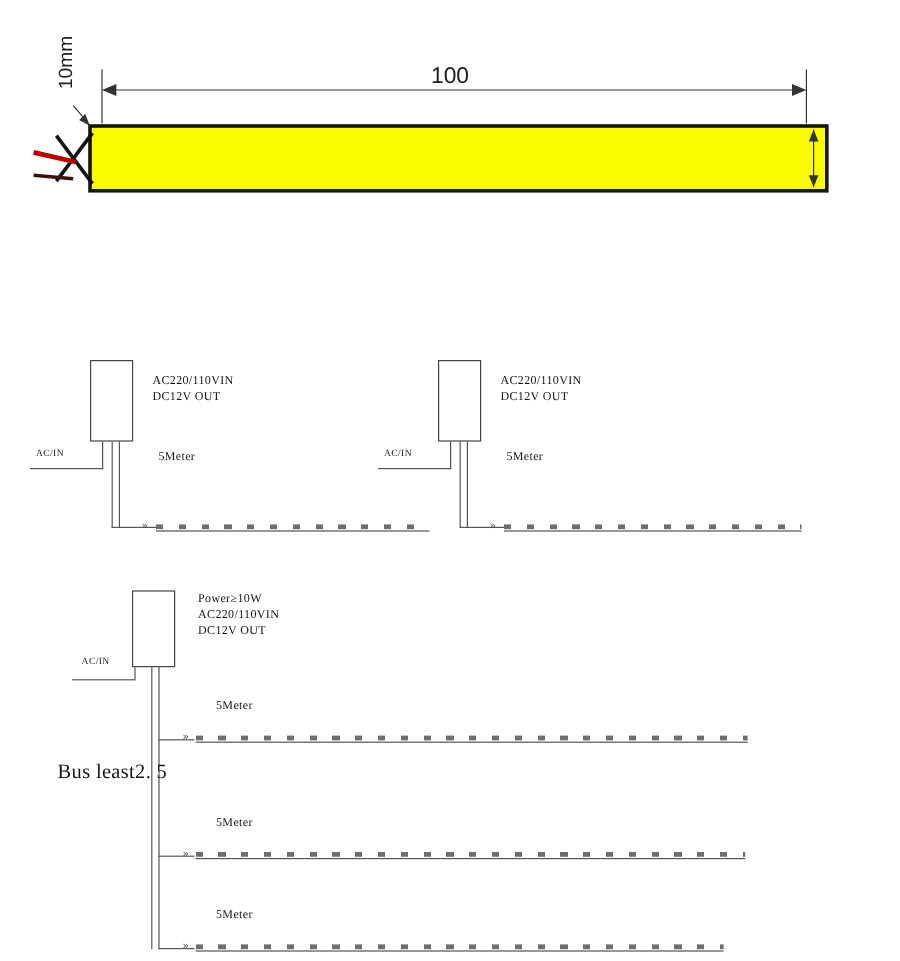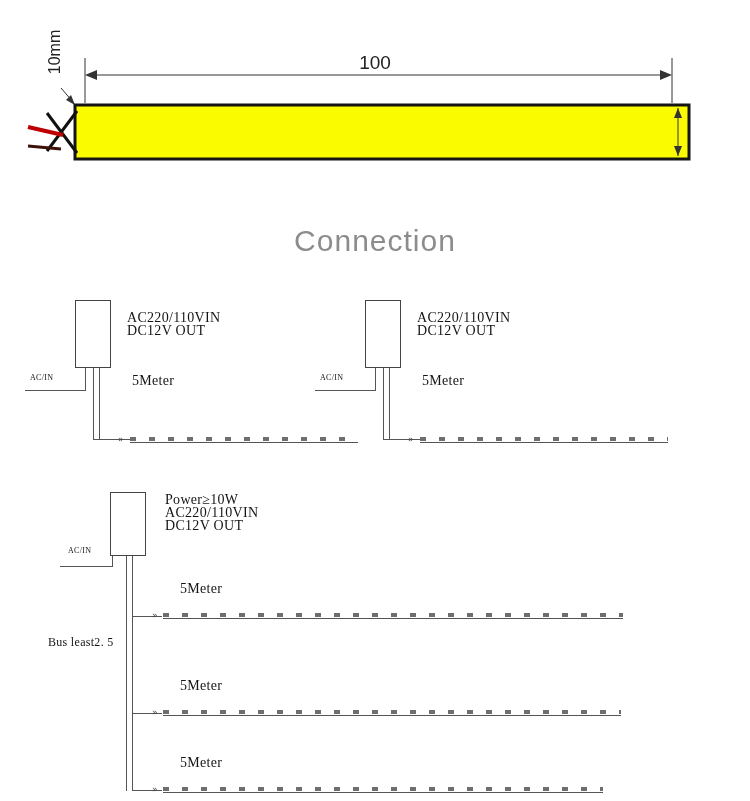--- a/index.html
+++ b/index.html
@@ -10,25 +10,25 @@
   .connection-title {
     position:absolute; left:0; right:0; top:224px; text-align:center;
     font-family:"Liberation Sans", sans-serif; font-size:30px; color:#8c8c8c;
     letter-spacing:1px;
   }
   .psu {
     position:absolute; width:36px; background:#ffffff; border:1px solid #444;
     box-sizing:border-box;
   }
   .lbl {
-    position:absolute; font-size:14px; color:#151515; white-space:nowrap;
+    position:absolute; font-size:10px; color:#151515; white-space:nowrap;
     font-family:"Liberation Serif", serif; line-height:11px; letter-spacing:.3px;
   }
   .lbl.tiny { font-size:8px;text-align:right; }
-  .lbl.bus  { font-size:12px; }
+  .lbl.bus  { font-size:17px; }
   .wire { position:absolute; background:#555; }
   .wire.h { height:1px; }
   .wire.v { width:1px; }
   .led-strip {
     position:absolute; height:6px;
     background-image:
       repeating-linear-gradient(90deg, #6e6e6e 0 6px, transparent 6px 19px),
       linear-gradient(#555,#555);
     background-size:100% 4px, 100% 1px;
     background-position:0 0, 0 100%;
@@ -70,21 +70,20 @@
       <line x1="28" y1="146" x2="61" y2="149" stroke="#3d1208" stroke-width="3"></line>
     </g>
 
     <g stroke="#333" stroke-width="1">
       <line x1="678" y1="108" x2="678" y2="156"></line>
     </g>
     <polygon points="678,108 674,118 682,118" fill="#333"></polygon>
     <polygon points="678,156 674,146 682,146" fill="#333"></polygon>
   </svg>
 
-  <div class="connection-title">Connection</div>
 
   <div class="psu" style="left:75px;top:300px;height:68px;"></div>
   <div class="lbl" style="left:127px;top:312px;">AC220/110VIN</div>
   <div class="lbl" style="left:127px;top:325px;">DC12V OUT</div>
   <div class="lbl tiny" style="left:30px;top:372px;">AC/IN</div>
   <div class="wire h" style="left:25px;top:390px;width:61px;"></div>
   <div class="wire v" style="left:85px;top:368px;height:23px;"></div>
   <div class="wire v" style="left:93px;top:368px;height:72px;"></div>
   <div class="wire v" style="left:99px;top:368px;height:72px;"></div>
   <div class="wire h" style="left:93px;top:439px;width:38px;"></div>

